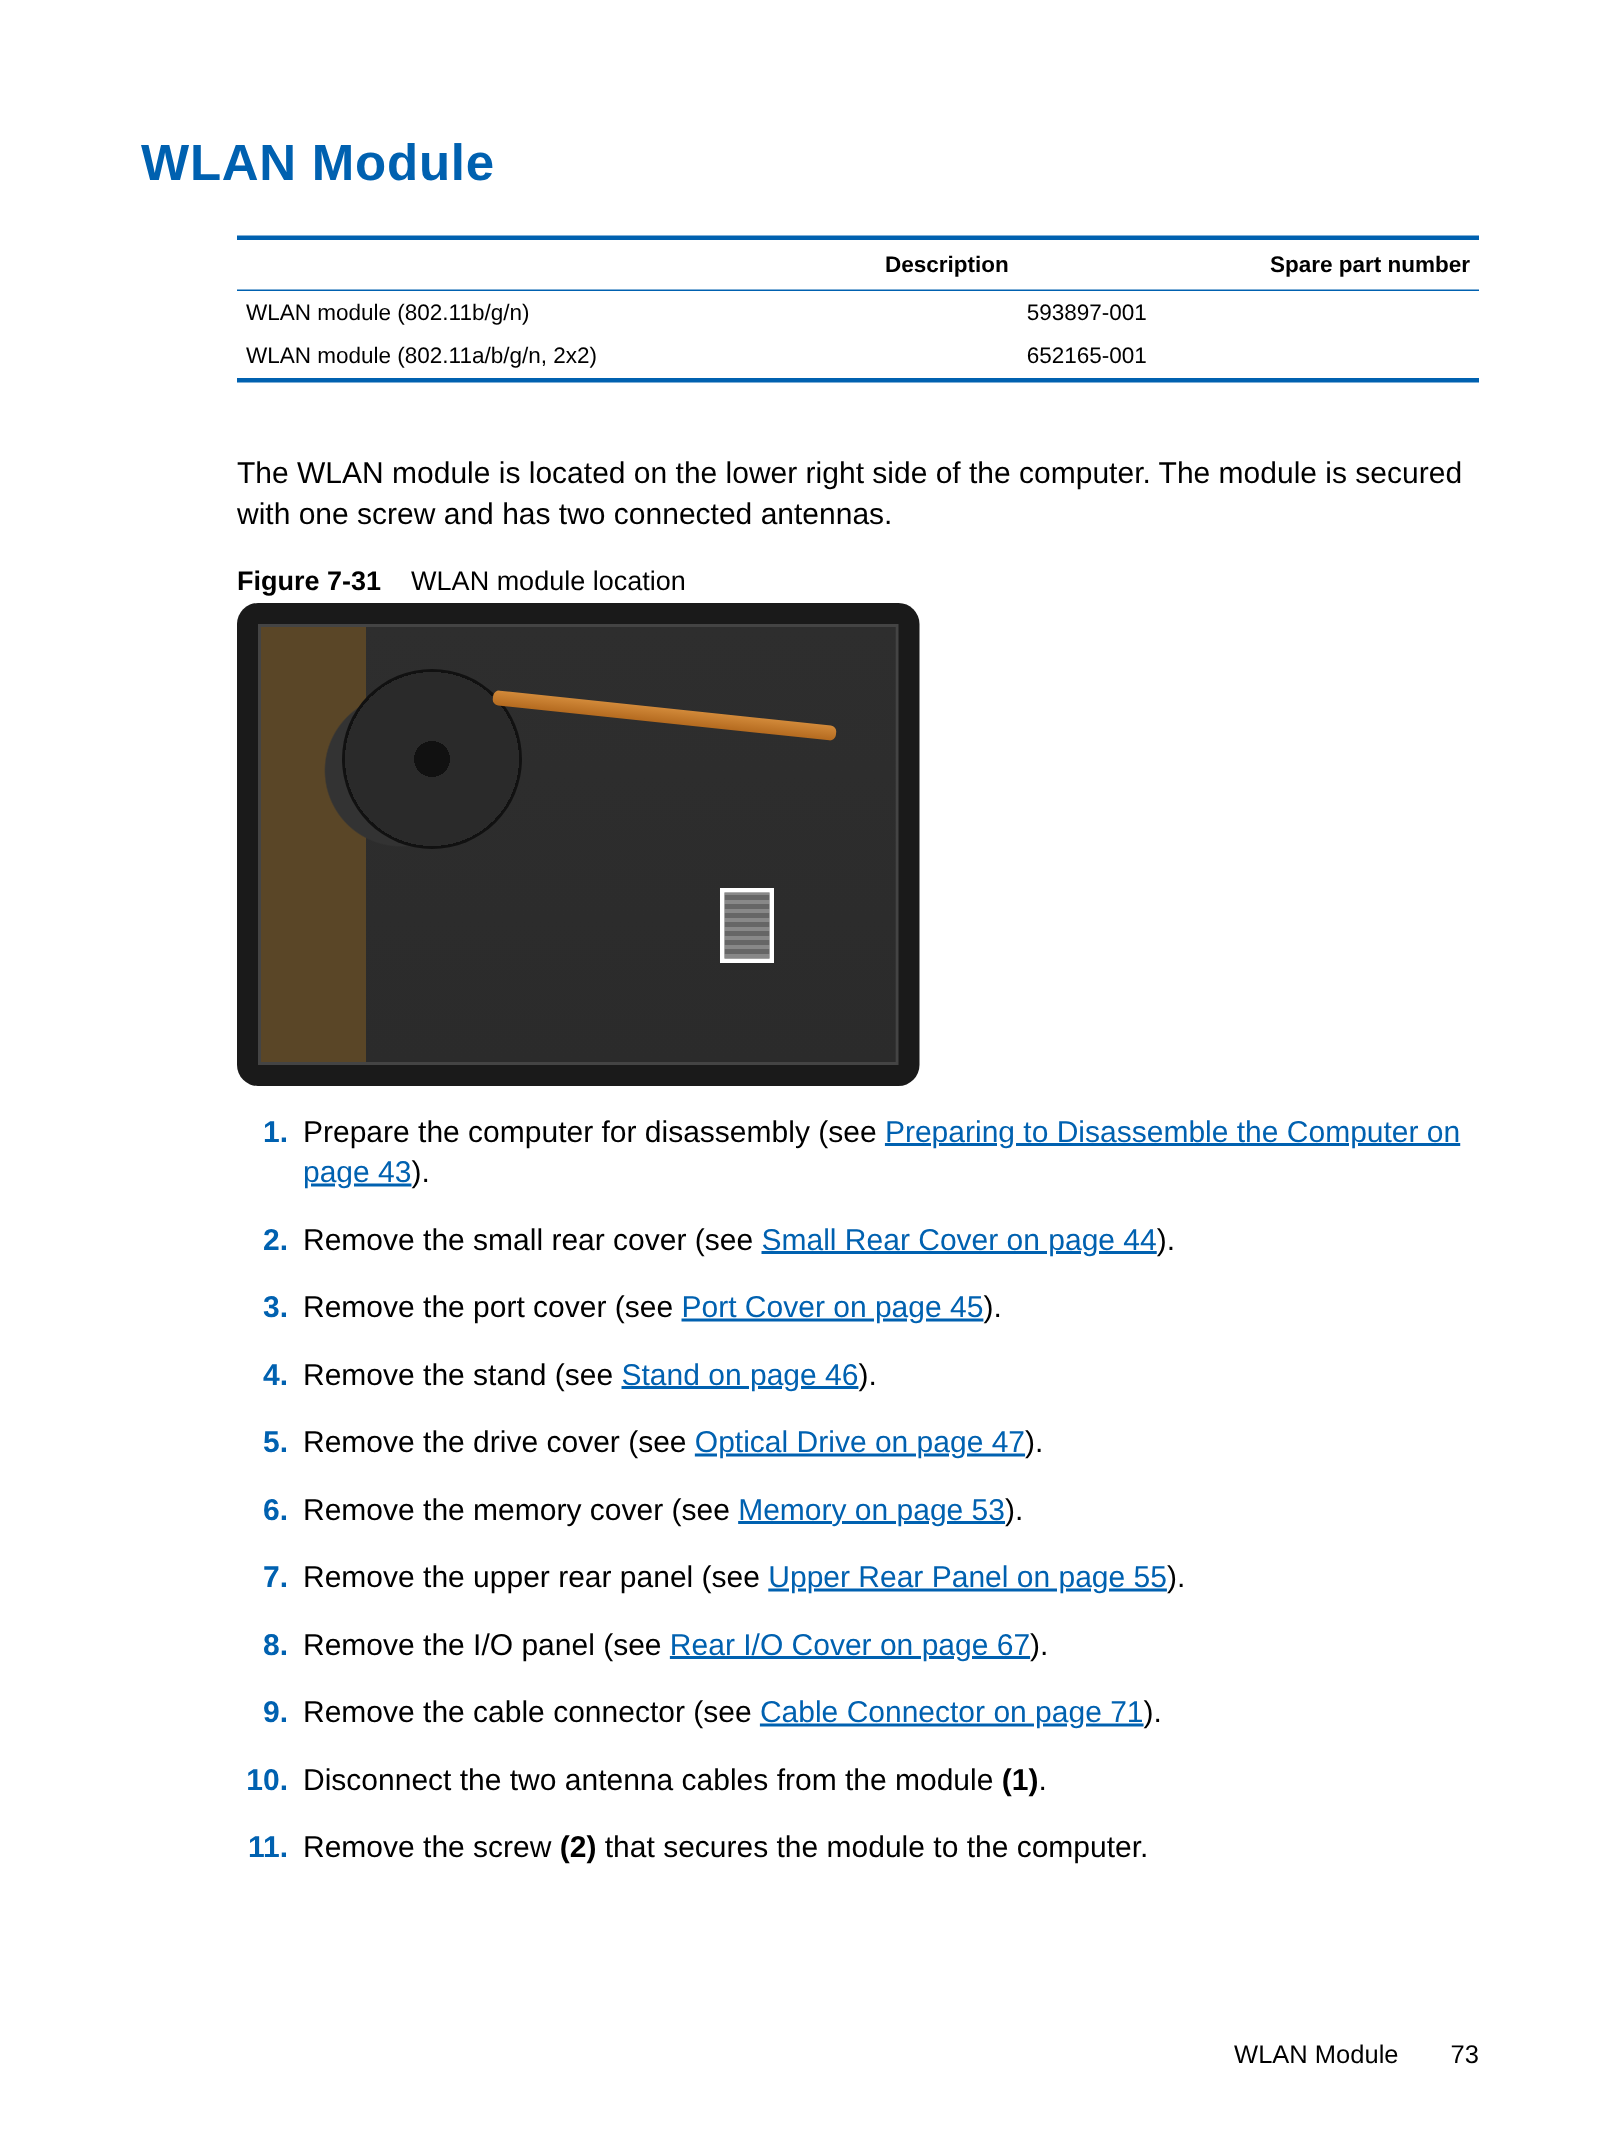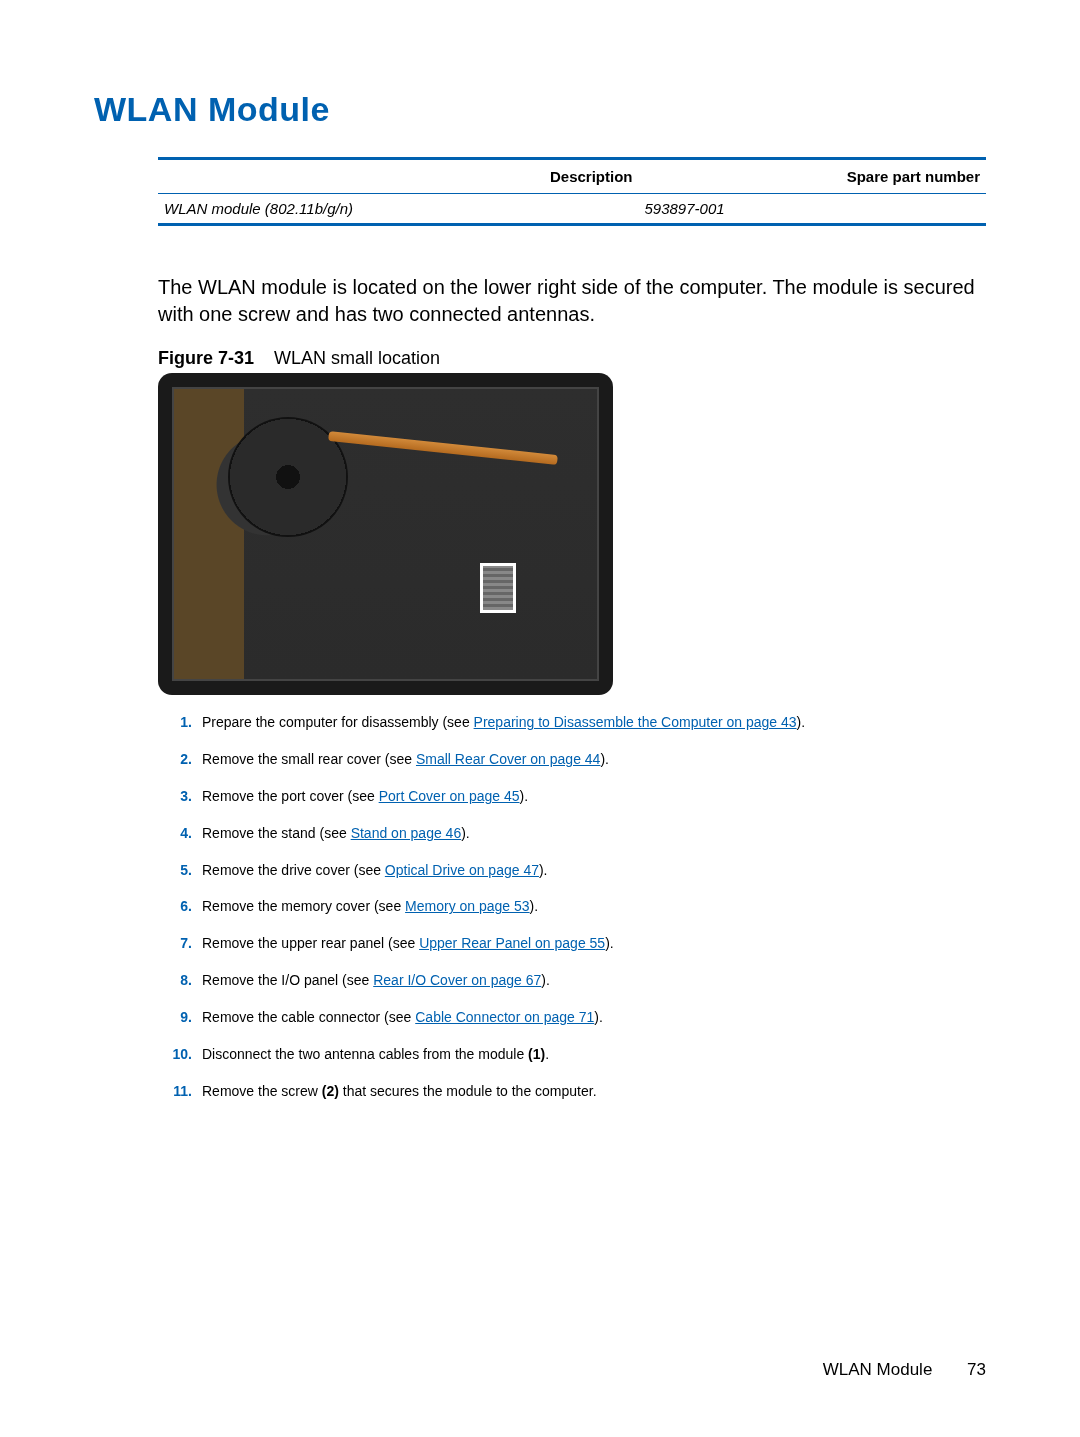--- a/index.html
+++ b/index.html
@@ -37,21 +37,20 @@
   }
   .parts-table th {
     text-align: right;
     font-weight: bold;
     font-size: 15px;
     padding: 8px 6px 8px 6px;
   }
   .parts-table td {
     font-size: 15px;
     padding: 6px 6px;
-    font-style: italic;
   }
   .parts-table tbody tr:last-child {
     border-bottom: 3px solid #0061b0;
   }
   .body-text {
     font-size: 20px;
     line-height: 1.35;
     margin: 0 0 20px 64px;
   }
   .figure-caption {
@@ -102,21 +101,21 @@
     border: 3px solid #fff;
     background: repeating-linear-gradient(0deg,#888 0 3px,#666 3px 6px);
   }
   ol.steps {
     margin: 18px 0 0 64px;
     padding-left: 44px;
     counter-reset: step;
     list-style: none;
   }
   ol.steps > li {
-    font-size: 14px;
+    font-size: 20px;
     line-height: 1.35;
     margin-bottom: 18px;
     position: relative;
     counter-increment: step;
   }
   ol.steps > li::before {
     content: counter(step) ".";
     position: absolute;
     left: -44px;
     width: 34px;
@@ -149,29 +148,33 @@
       <tr>
         <th>Description</th>
         <th>Spare part number</th>
       </tr>
     </thead>
     <tbody>
       <tr>
         <td>WLAN module (802.11b/g/n)</td>
         <td>593897-001</td>
       </tr>
+      <tr>
+        <td>WLAN module (802.11a/b/g/n, 2x2)</td>
+        <td>652165-001</td>
+      </tr>
     </tbody>
   </table>
 
   <p class="body-text">The WLAN module is located on the lower right side of the computer. The module is secured with one screw and has two connected antennas.</p>
 
   <p class="figure-caption">
     <span class="fig-label">Figure 7-31</span>
     <span>&nbsp;&nbsp;</span>
-    <span>WLAN small location</span>
+    <span>WLAN module location</span>
   </p>
 
   <div class="figure-image">
     <div class="board"></div>
     <div class="fan"></div>
     <div class="pipe"></div>
     <div class="highlight"></div>
   </div>
 
 

